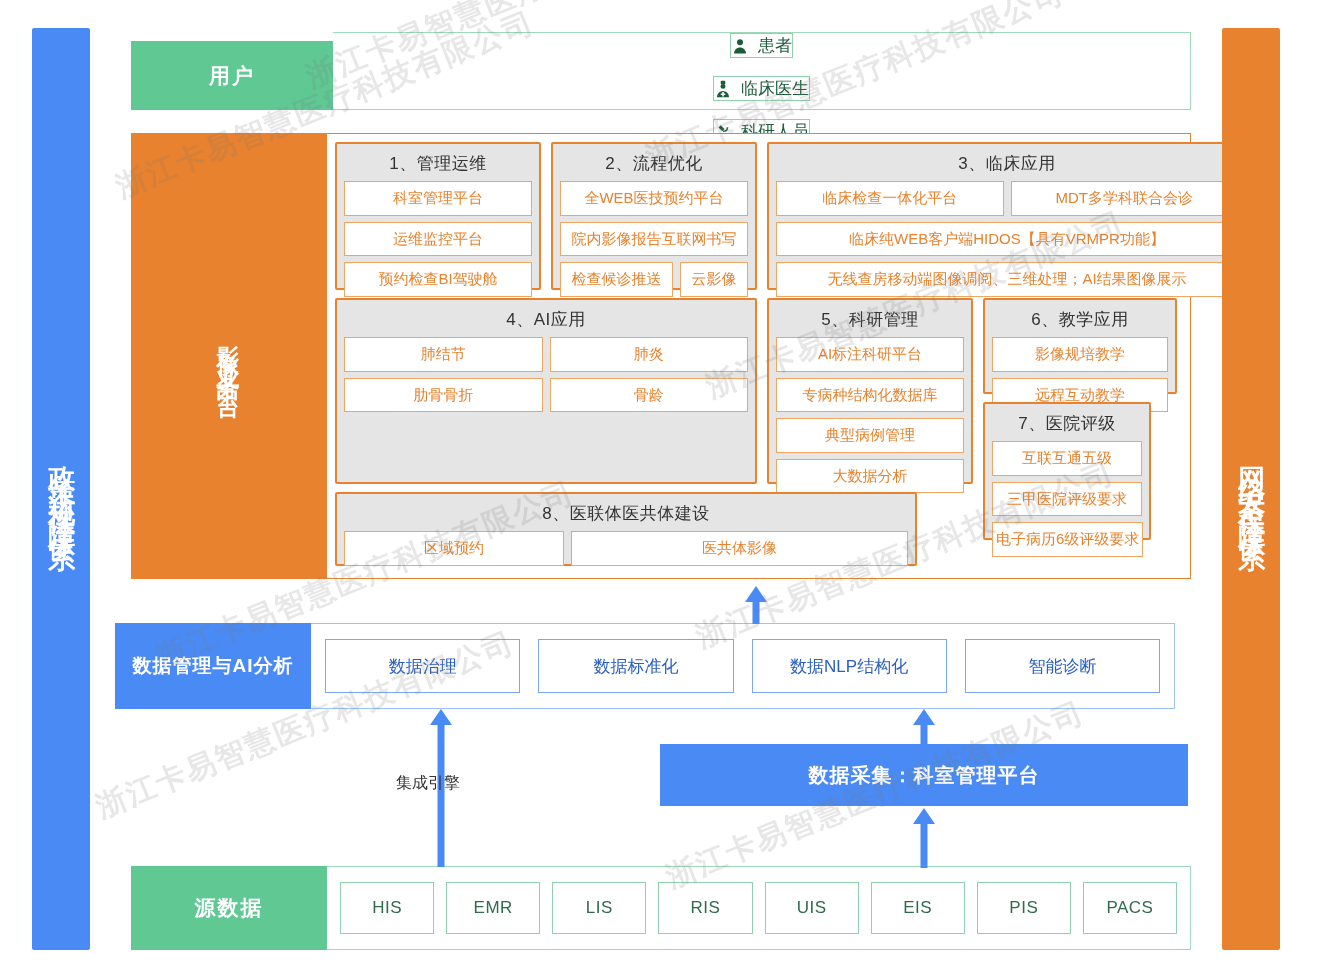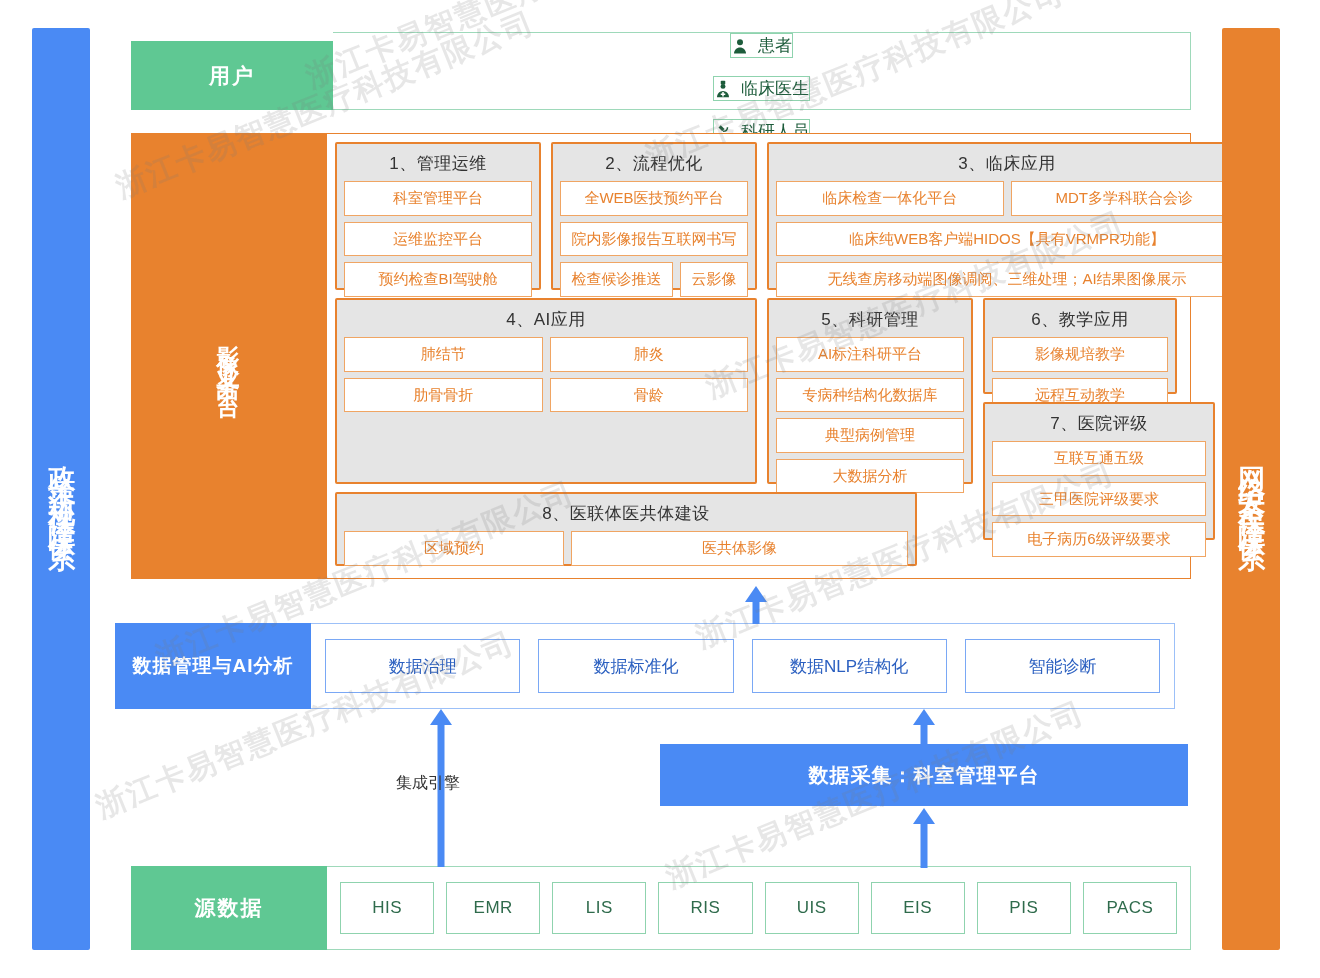--- a/index.html
+++ b/index.html
@@ -276,21 +276,21 @@
       <div class="grp" style="left:656px; top:164px; width:194px; height:96px;">
         <div class="grp-title">6、教学应用</div>
         <div class="grp-row">
             <div class="cell">影像规培教学</div>
           </div>
         <div class="grp-row">
             <div class="cell">远程互动教学</div>
           </div>
       </div>
 
-      <div class="grp" style="left:656px; top:268px; width:232px; height:138px;">
+      <div class="grp" style="left:656px; top:268px; width:168px; height:138px;">
         <div class="grp-title">7、医院评级</div>
         <div class="grp-row">
             <div class="cell">互联互通五级</div>
           </div>
         <div class="grp-row">
             <div class="cell">三甲医院评级要求</div>
           </div>
         <div class="grp-row">
             <div class="cell">电子病历6级评级要求</div>
           </div>

